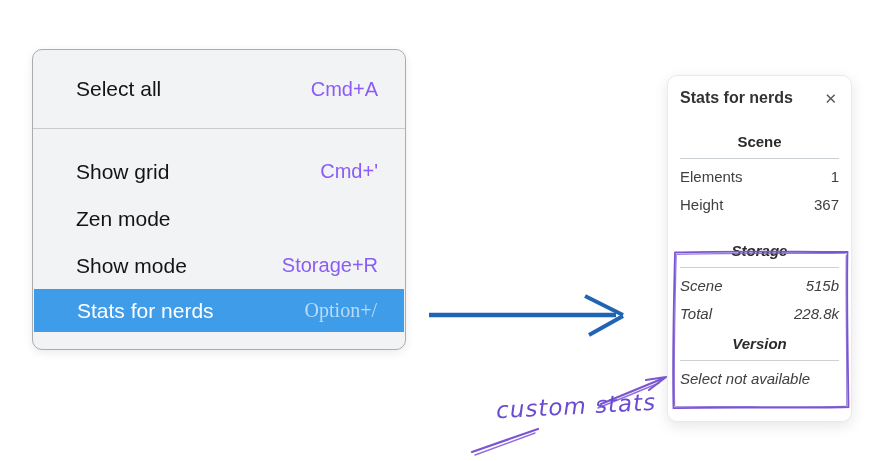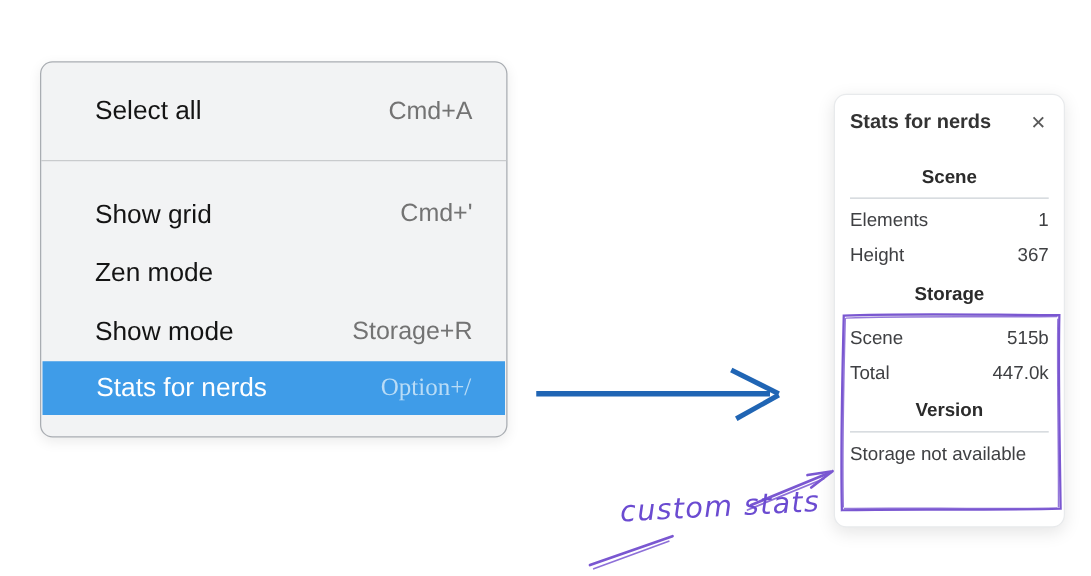--- a/index.html
+++ b/index.html
@@ -13,21 +13,21 @@
     position:absolute;left:32px;top:49px;width:374px;height:301px;
     background:#f2f3f4;border:1px solid #a9adb2;border-radius:10px;
     box-shadow:0 3px 10px rgba(0,0,0,.08);
     box-sizing:border-box;
   }
   .menu-item{
     display:flex;align-items:center;justify-content:space-between;
     padding:0 27px 0 43px;cursor:default;text-align:center;
   }
   .menu-item .label{font-size:21px;color:#141414;}
-  .menu-item .shortcut{font-size:20px;color:#737373;}
+  .menu-item .shortcut{font-size:20px;color:#8b5cf6;}
   .menu-item.first{height:78px;}
   .menu-divider{height:0;border-top:1px solid #c9cbcd;}
   .menu-group{padding-top:19px;}
   .menu-item.row{height:47px;gap:28px;}
   .menu-item.selected{
     height:43px;background:#3f9ce8;margin:0 1px;
   }
   .menu-item.selected .label{color:#ffffff;}
   .menu-item.selected .shortcut{color:#b9dcf6;font-family:Liberation Serif, serif;}
 
@@ -39,21 +39,21 @@
     box-sizing:border-box;padding:12px 12px 8px 12px;
     color:#3f4043;
   }
   .panel-title-row{display:flex;align-items:center;justify-content:space-between;height:20px;}
   .panel-title{font-size:16px;font-weight:700;color:#333333;}
   .panel-close{font-size:15px;color:#5a5a5a;cursor:pointer;line-height:1;padding:2px;}
   .section-header{margin-top:24px;text-align:center;font-size:15px;font-weight:700;color:#2b2b2b;line-height:20px;}
   .section-header.tight{margin-top:6px;}
   .hline{border:none;border-top:1px solid #ccd1d6;margin:6px 0 4px 0;}
   .stat-row{display:flex;justify-content:space-between;font-size:15px;line-height:28px;color:#3f4043;gap:30px;}
-  .annotated-group{margin-top:7px;}
+  .annotated-group{margin-top:22px;font-style:italic;}
   .version-note{font-size:15px;line-height:28px;margin-top:4px;color:#3f4043;}
 
   
   .overlay{position:absolute;left:0;top:0;width:873px;height:461px;pointer-events:none;}
   .custom-stats-label{
     position:absolute;left:496px;top:393px;
     font-family:"DejaVu Sans",sans-serif;font-style:italic;
     font-size:23px;letter-spacing:1px;color:#6b4bd1;
     transform:rotate(-3deg);white-space:nowrap;
   }
@@ -110,27 +110,27 @@
     <div class="annotated-group">
       <div>
         <div class="section-header tight">Storage</div>
         <hr class="hline">
         <div class="stat-row">
           <span>Scene</span>
           <span>515b</span>
         </div>
         <div class="stat-row">
           <span>Total</span>
-          <span>447.0k</span>
+          <span>228.8k</span>
         </div>
       </div>
       <div>
         <div class="section-header tight">Version</div>
         <hr class="hline">
-        <div class="version-note">Storage not available</div>
+        <div class="version-note">Select not available</div>
       </div>
     </div>
   </div>
 
   <svg class="overlay" viewBox="0 0 873 461" width="873" height="461">
 
     <g stroke="#2065b4" fill="none" stroke-linecap="butt">
       <line x1="429" y1="315" x2="616" y2="315" stroke-width="4.5"></line>
       <line x1="585" y1="296" x2="623" y2="315" stroke-width="4"></line>
       <line x1="589" y1="335" x2="623" y2="316" stroke-width="4"></line>

